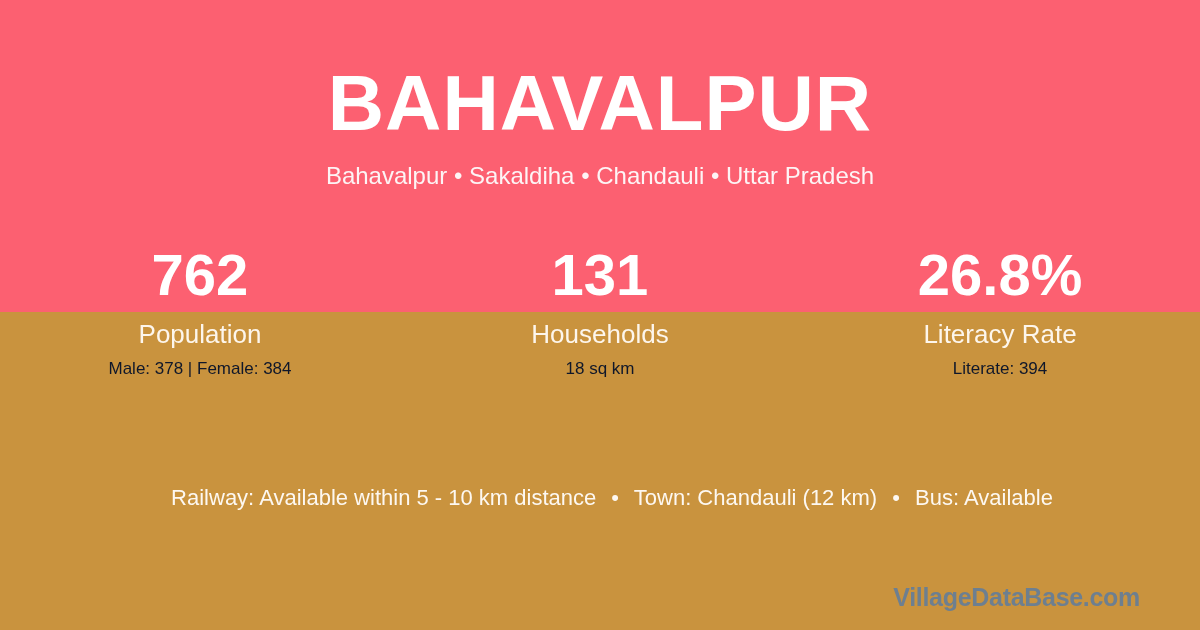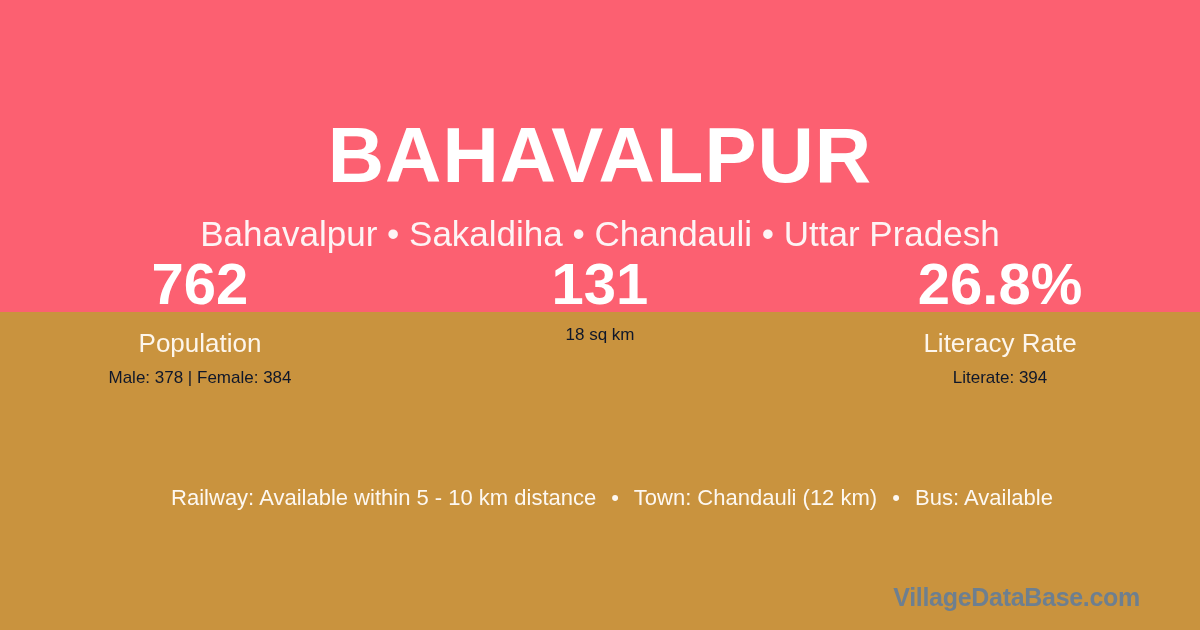--- a/index.html
+++ b/index.html
@@ -33,31 +33,31 @@
 
   
   #header {
     position: absolute;
     left: 0; top: 0;
     width: 1200px;
     text-align: center;
   }
   #page-title {
     margin: 0;
-    padding-top: 116px;
+    padding-top: 64px;
     font-size: 78px;
     font-weight: bold;
     letter-spacing: 1px;
     line-height: 1;
     color: #ffffff;
   }
   #subtitle {
     margin: 0;
     padding-top: 22px;
-    font-size: 35px;
+    font-size: 24px;
     font-weight: normal;
     line-height: 1;
     color: #fdf4f5;
   }
 
   
   #stats {
     position: absolute;
     left: 0;
     top: 246px;
@@ -67,21 +67,20 @@
   .stat {
     flex: 1 1 0;
     text-align: center;
   }
   .stat-value {
     font-size: 58px;
     font-weight: bold;
     line-height: 1;
     color: #ffffff;
     letter-spacing: 0px;
-    margin-top: 9px;
   }
   .stat-label {
     margin-top: 17px;
     font-size: 26px;
     font-weight: normal;
     line-height: 1;
     color: #fdf6ec;
   }
   .stat-sub {
     margin-top: 13px;
@@ -136,20 +135,21 @@
   <div id="stats">
 
     <div class="stat">
       <div class="stat-value">762</div>
       <div class="stat-label">Population</div>
       <div class="stat-sub">Male: 378 | Female: 384</div>
     </div>
 
     <div class="stat">
       <div class="stat-value">131</div>
+      <div class="stat-label">Households</div>
       <div class="stat-sub">18 sq km</div>
     </div>
 
     <div class="stat">
       <div class="stat-value">26.8%</div>
       <div class="stat-label">Literacy Rate</div>
       <div class="stat-sub">Literate: 394</div>
     </div>
 
   </div>

